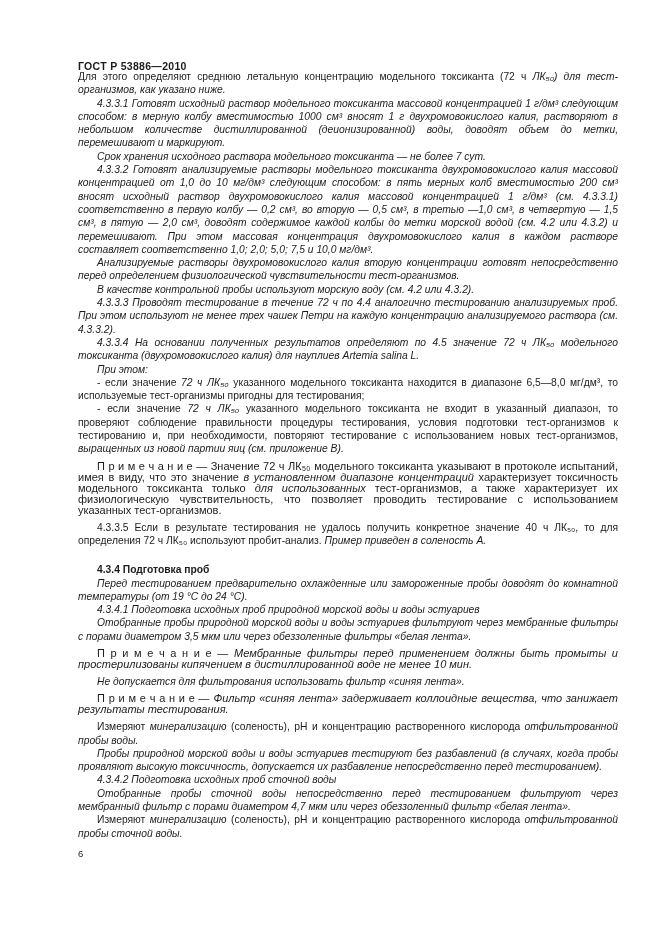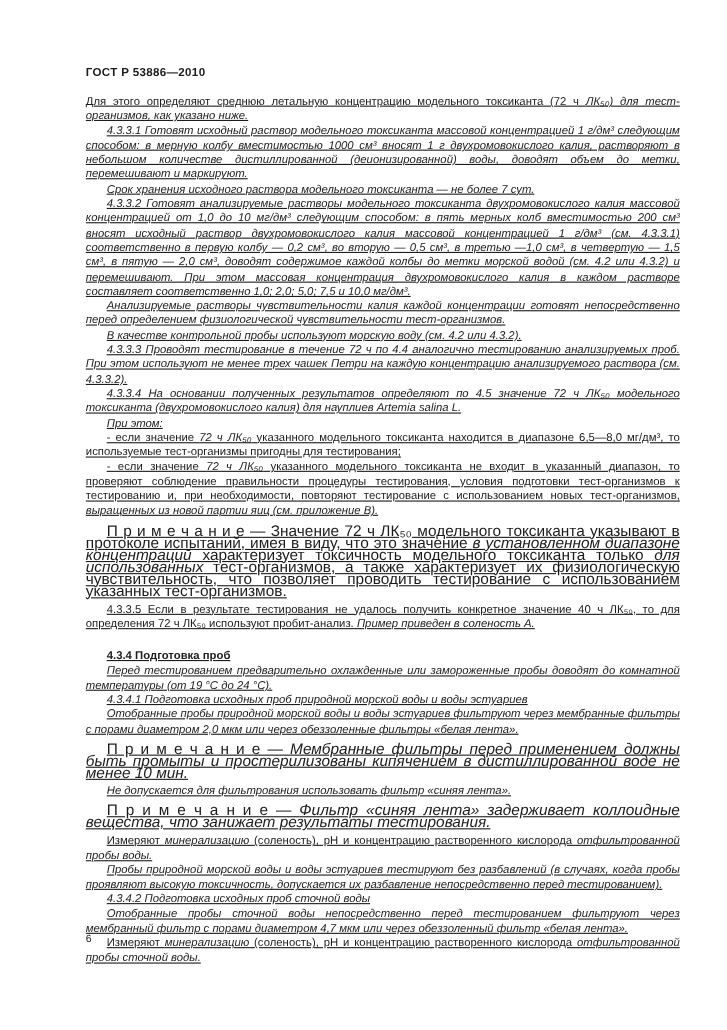--- a/index.html
+++ b/index.html
@@ -23,41 +23,40 @@
     left: 78px;
     top: 60px;
     font-size: 10.5px;
     font-weight: 700;
     letter-spacing: 0.3px;
     color: #1c1c1c;
   }
   .doc-body {
     position: absolute;
     left: 78px;
-    top: 86px;
+    top: 70px;
     width: 540px;
-    text-decoration: underline;
   }
   .doc-body p {
     margin: 0;
     text-align: justify;
     text-justify: inter-word;
   }
   p.body {
     font-size: 10.3px;
     line-height: 13.3px;
   }
   p.heading {
     font-size: 10.3px;
     line-height: 13.3px;
     font-weight: 700;
     margin-top: 16px;
   }
   p.note {
-    font-size: 14px;
+    font-size: 11px;
     line-height: 11px;
     margin: 5px 0 5px 0;
   }
   .indent { text-indent: 19px; }
   .i { font-style: italic; }
   .page-number {
     position: absolute;
     left: 78px;
     top: 848px;
     font-size: 9.5px;
@@ -68,33 +67,33 @@
 <body>
 
 <div class="page">
   <div class="doc-header">ГОСТ Р 53886—2010</div>
 
   <div class="doc-body">
       <p class="body"><span>Для этого определяют среднюю летальную концентрацию модельного токсиканта (72 ч </span><span class="i">ЛК₅₀) для тест-организмов, как указано ниже.</span></p>
       <p class="body indent"><span class="i">4.3.3.1 Готовят исходный раствор модельного токсиканта массовой концентрацией 1 г/дм³ следующим способом: в мерную колбу вместимостью 1000 см³ вносят 1 г двухромовокислого калия, растворяют в небольшом количестве дистиллированной (деионизированной) воды, доводят объем до метки, перемешивают и маркируют.</span></p>
       <p class="body indent"><span class="i">Срок хранения исходного раствора модельного токсиканта — не более 7 сут.</span></p>
       <p class="body indent"><span class="i">4.3.3.2 Готовят анализируемые растворы модельного токсиканта двухромовокислого калия массовой концентрацией от 1,0 до 10 мг/дм³ следующим способом: в пять мерных колб вместимостью 200 см³ вносят исходный раствор двухромовокислого калия массовой концентрацией 1 г/дм³ (см. 4.3.3.1) соответственно в первую колбу — 0,2 см³, во вторую — 0,5 см³, в третью —1,0 см³, в четвертую — 1,5 см³, в пятую — 2,0 см³, доводят содержимое каждой колбы до метки морской водой (см. 4.2 или 4.3.2) и перемешивают. При этом массовая концентрация двухромовокислого калия в каждом растворе составляет соответственно 1,0; 2,0; 5,0; 7,5 и 10,0 мг/дм³.</span></p>
-      <p class="body indent"><span class="i">Анализируемые растворы чувствительности калия каждой концентрации готовят непосредственно перед определением физиологической чувствительности тест-организмов.</span></p>
+      <p class="body indent"><span class="i">Анализируемые растворы двухромовокислого калия вторую концентрации готовят непосредственно перед определением физиологической чувствительности тест-организмов.</span></p>
       <p class="body indent"><span class="i">В качестве контрольной пробы используют морскую воду (см. 4.2 или 4.3.2).</span></p>
       <p class="body indent"><span class="i">4.3.3.3 Проводят тестирование в течение 72 ч по 4.4 аналогично тестированию анализируемых проб. При этом используют не менее трех чашек Петри на каждую концентрацию анализируемого раствора (см. 4.3.3.2).</span></p>
       <p class="body indent"><span class="i">4.3.3.4 На основании полученных результатов определяют по 4.5 значение 72 ч ЛК₅₀ модельного токсиканта (двухромовокислого калия) для науплиев Artemia salina L.</span></p>
       <p class="body indent"><span class="i">При этом:</span></p>
       <p class="body indent"><span>- если значение </span><span class="i">72 ч ЛК₅₀</span><span> указанного модельного токсиканта находится в диапазоне 6,5—8,0 мг/дм³, то используемые тест-организмы пригодны для тестирования;</span></p>
       <p class="body indent"><span>- если значение </span><span class="i">72 ч ЛК₅₀</span><span> указанного модельного токсиканта не входит в указанный диапазон, то проверяют соблюдение правильности процедуры тестирования, условия подготовки тест-организмов к тестированию и, при необходимости, повторяют тестирование с использованием новых тест-организмов, </span><span class="i">выращенных из новой партии яиц (см. приложение В).</span></p>
       <p class="note indent"><span>П р и м е ч а н и е — Значение 72 ч ЛК₅₀ модельного токсиканта указывают в протоколе испытаний, имея в виду, что это значение </span><span class="i">в установленном диапазоне концентраций</span><span> характеризует токсичность модельного токсиканта только </span><span class="i">для использованных</span><span> тест-организмов, а также характеризует их физиологическую чувствительность, что позволяет проводить тестирование с использованием указанных тест-организмов.</span></p>
       <p class="body indent"><span>4.3.3.5 Если в результате тестирования не удалось получить конкретное значение 40 ч ЛК₅₀, то для определения 72 ч ЛК₅₀ используют пробит-анализ. </span><span class="i">Пример приведен в соленость А.</span></p>
       <p class="heading indent"><span>4.3.4 Подготовка проб</span></p>
       <p class="body indent"><span class="i">Перед тестированием предварительно охлажденные или замороженные пробы доводят до комнатной температуры (от 19 °С до 24 °С).</span></p>
       <p class="body indent"><span class="i">4.3.4.1 Подготовка исходных проб природной морской воды и воды эстуариев</span></p>
-      <p class="body indent"><span class="i">Отобранные пробы природной морской воды и воды эстуариев фильтруют через мембранные фильтры с порами диаметром 2,0 мкм или через обеззоленные фильтры «белая лента».</span></p>
+      <p class="body indent"><span class="i">Отобранные пробы природной морской воды и воды эстуариев фильтруют через мембранные фильтры с порами диаметром 3,5 мкм или через обеззоленные фильтры «белая лента».</span></p>
       <p class="note indent"><span>П р и м е ч а н и е — </span><span class="i">Мембранные фильтры перед применением должны быть промыты и простерилизованы кипячением в дистиллированной воде не менее 10 мин.</span></p>
       <p class="body indent"><span class="i">Не допускается для фильтрования использовать фильтр «синяя лента».</span></p>
       <p class="note indent"><span>П р и м е ч а н и е — </span><span class="i">Фильтр «синяя лента» задерживает коллоидные вещества, что занижает результаты тестирования.</span></p>
       <p class="body indent"><span>Измеряют </span><span class="i">минерализацию </span><span>(соленость), pH и концентрацию растворенного кислорода </span><span class="i">отфильтрованной пробы воды.</span></p>
       <p class="body indent"><span class="i">Пробы природной морской воды и воды эстуариев тестируют без разбавлений (в случаях, когда пробы проявляют высокую токсичность, допускается их разбавление непосредственно перед тестированием).</span></p>
       <p class="body indent"><span class="i">4.3.4.2 Подготовка исходных проб сточной воды</span></p>
       <p class="body indent"><span class="i">Отобранные пробы сточной воды непосредственно перед тестированием фильтруют через мембранный фильтр с порами диаметром 4,7 мкм или через обеззоленный фильтр «белая лента».</span></p>
       <p class="body indent"><span>Измеряют </span><span class="i">минерализацию </span><span>(соленость), pH и концентрацию растворенного кислорода </span><span class="i">отфильтрованной пробы сточной воды.</span></p>
     </div>
 

